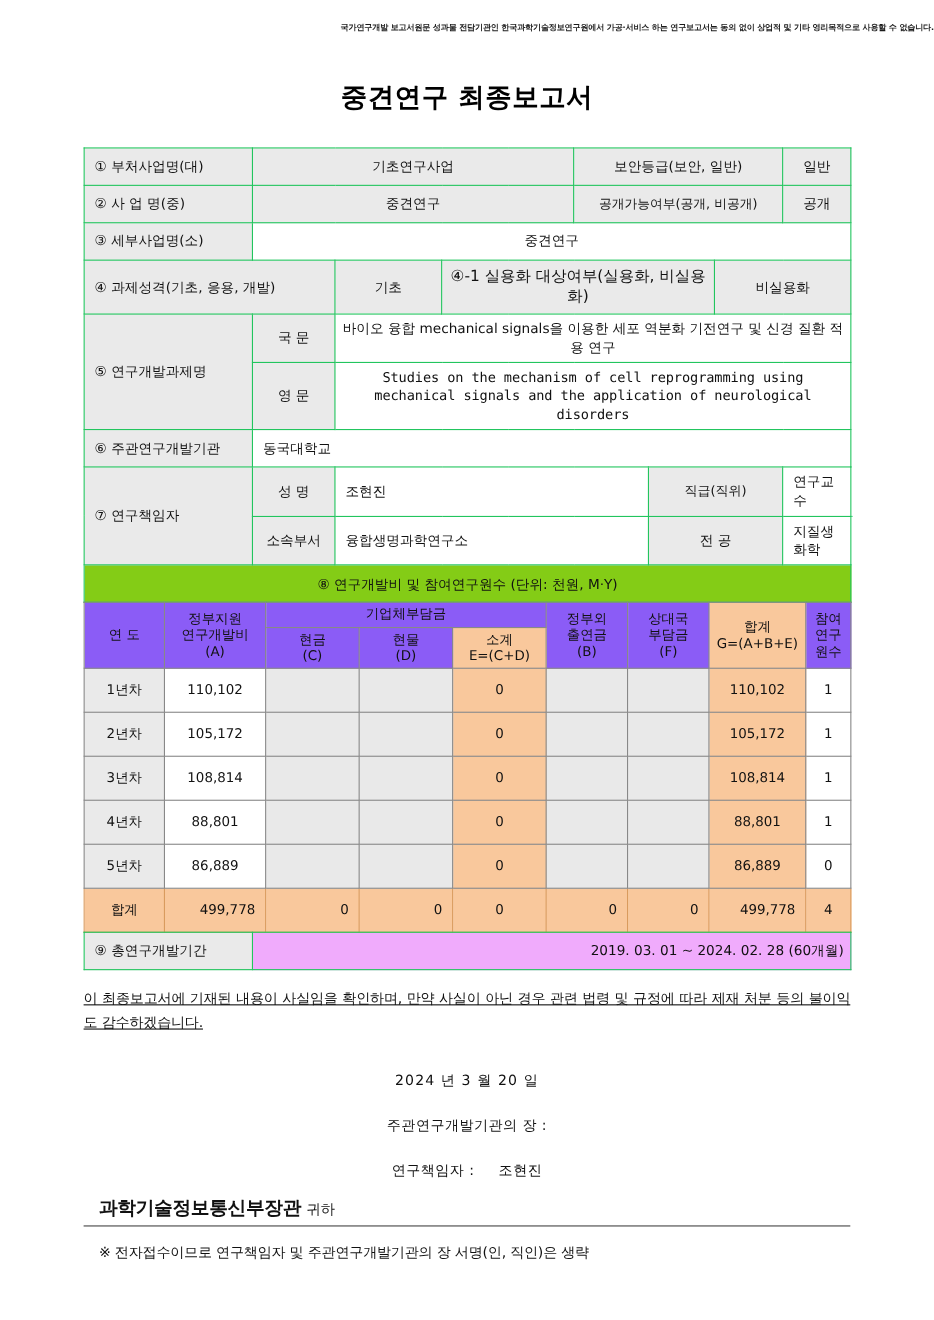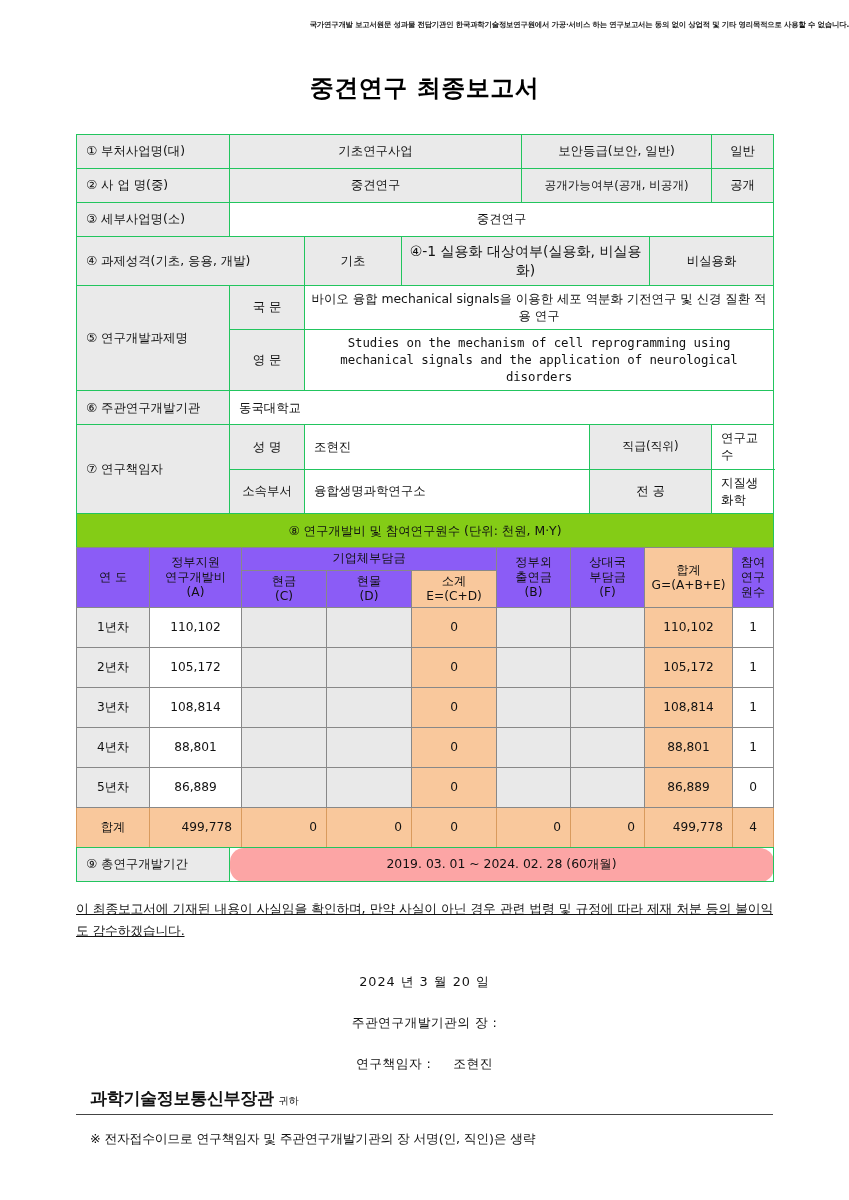--- a/index.html
+++ b/index.html
@@ -156,25 +156,24 @@
   tr.total td.cnt { text-align: center; }
 
   
   .period-lbl {
     background: #eaeaea;
     text-align: left;
     padding-left: 9px !important;
     width: 153px;
   }
   .period-val {
-    background: #fca5a5;
-    text-align: center;
+    background: #f0abfc;
+    text-align: right;
     font-size: 12.8px;
     height: 40px;
-    border-radius: 14px;
   }
 
   
   .statement {
     width: 697px;
     margin: 16px auto 0 auto;
     font-size: 12.8px;
     line-height: 1.72;
     text-align: justify;
     letter-spacing: -0.2px;
@@ -201,21 +200,21 @@
     padding-left: 14px;
     border-bottom: 1.6px solid #444;
     padding-bottom: 4px;
   }
   .minister-name {
     font-size: 17px;
     font-weight: bold;
     letter-spacing: -0.3px;
   }
   .minister-suffix {
-    font-size: 10px;
+    font-size: 13px;
     margin-left: 5px;
   }
   .footnote {
     width: 697px;
     margin: 16px auto 0 auto;
     padding-left: 14px;
     font-size: 12.8px;
     letter-spacing: -0.2px;
   }
 </style>

